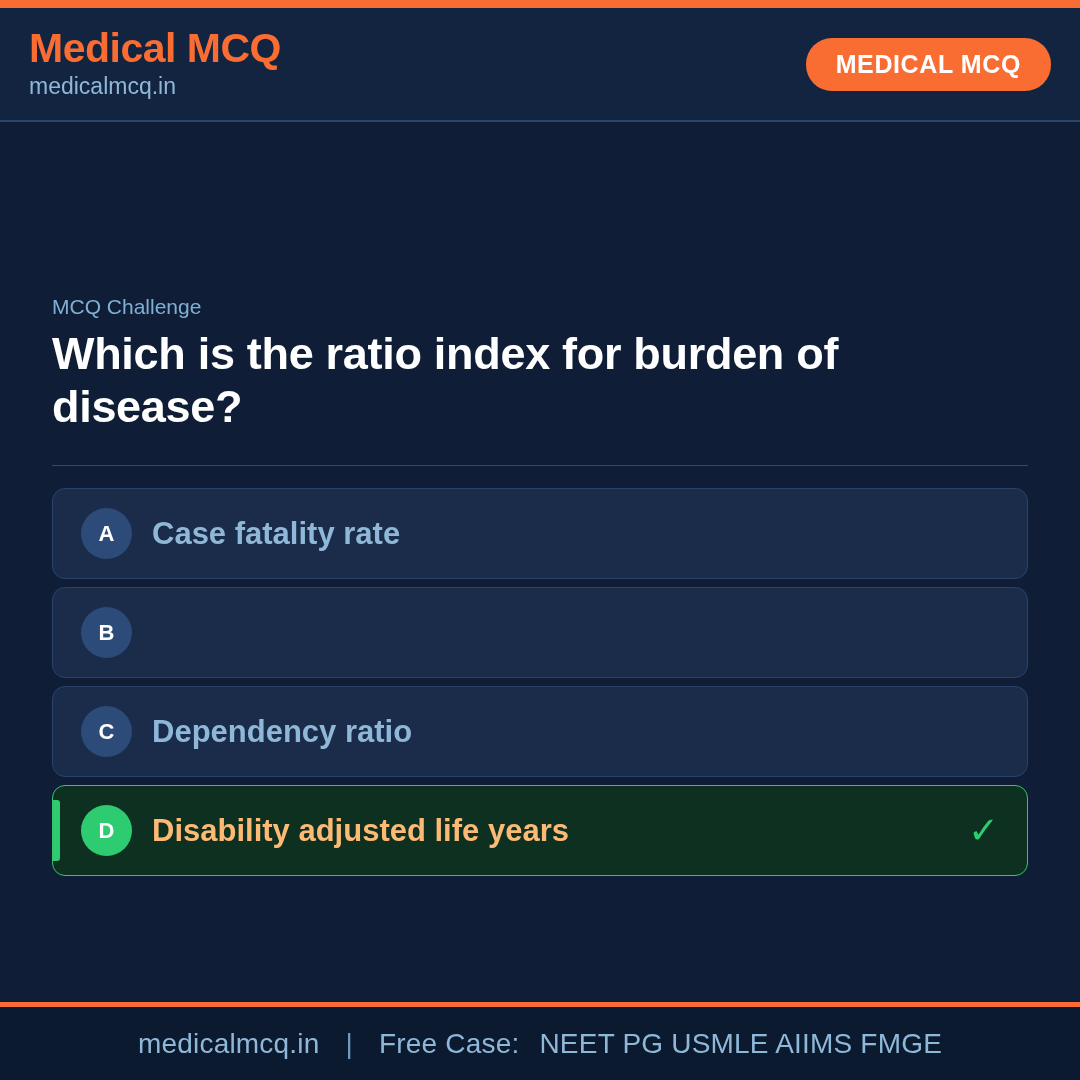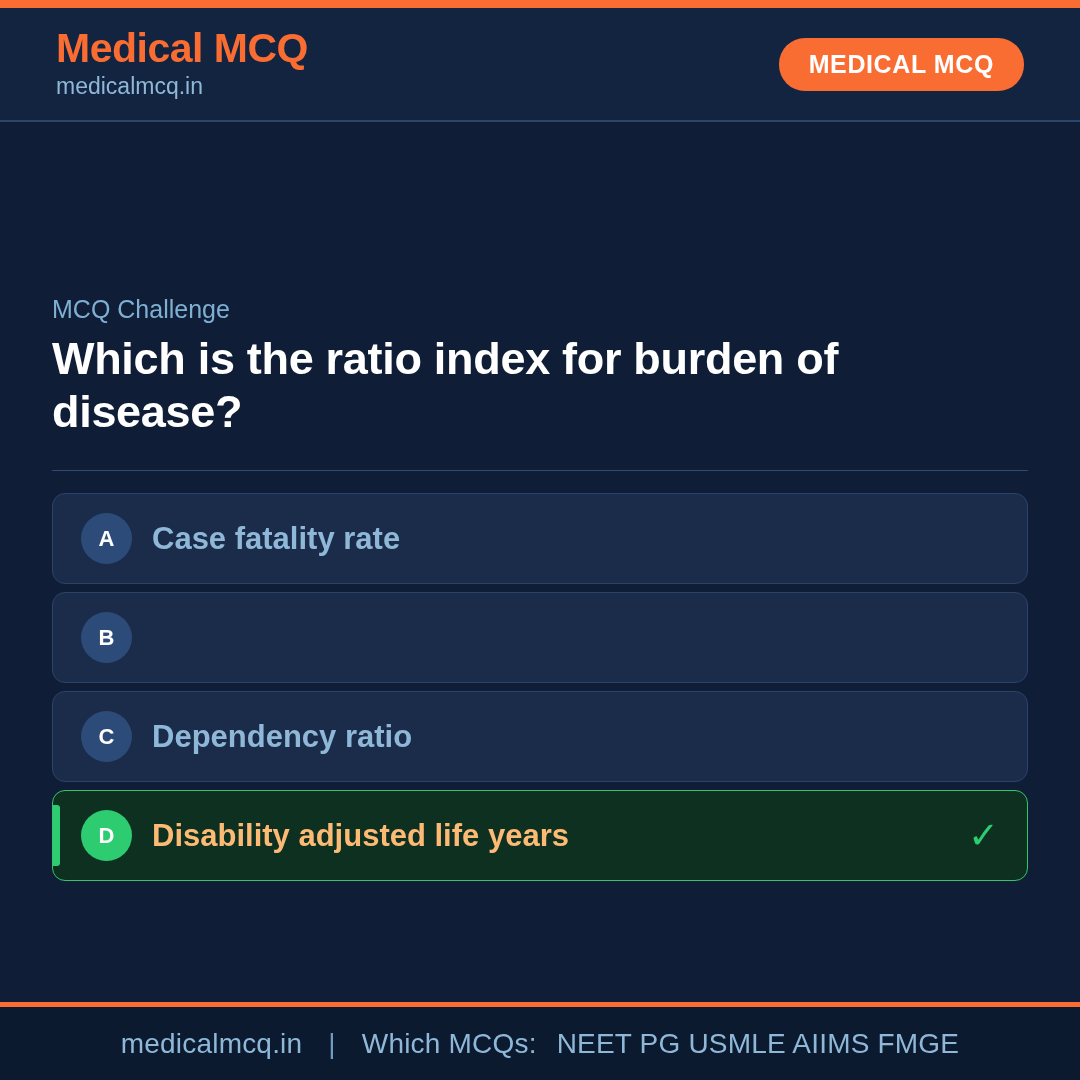--- a/index.html
+++ b/index.html
@@ -29,21 +29,21 @@
   
   .header {
     flex:0 0 auto;
     height:114px;
     background:#132441;
     border-bottom:2px solid #2a4straight;
     border-bottom:2px solid #2c456d;
     display:flex;
     align-items:center;
     justify-content:space-between;
-    padding:0 56px;
+    padding:0 29px;
     position:relative;
   }
 
   .brand { display:flex; flex-direction:column; justify-content:center; }
 
   .brand-title {
     font-size:41px;
     font-weight:bold;
     color:#f96c32;
     line-height:1.05;
@@ -74,21 +74,21 @@
     padding:0 52px;
     display:flex;
     flex-direction:column;
     justify-content:flex-start;
     position:relative;
   }
 
   .spacer-top { height:172px; flex:0 0 auto; }
 
   .eyebrow {
-    font-size:25px;
+    font-size:21px;
     color:#7fb0d4;
     line-height:1.2;
     margin-bottom:8px;
   }
 
   .question {
     font-size:45px;
     font-weight:bold;
     color:#ffffff;
     line-height:1.18;
@@ -242,16 +242,16 @@
 
   </div>
 
   <div class="spacer-bottom"></div>
 </div>
 
 <div class="footer">
   <div class="footer-text">
     <span>medicalmcq.in</span>
     <span class="footer-sep">|</span>
-    <span>Which MCQs:</span>
+    <span>Free Case:</span>
     <span class="footer-tag">NEET PG  USMLE  AIIMS  FMGE</span>
   </div>
 </div>
 
 </body></html>

